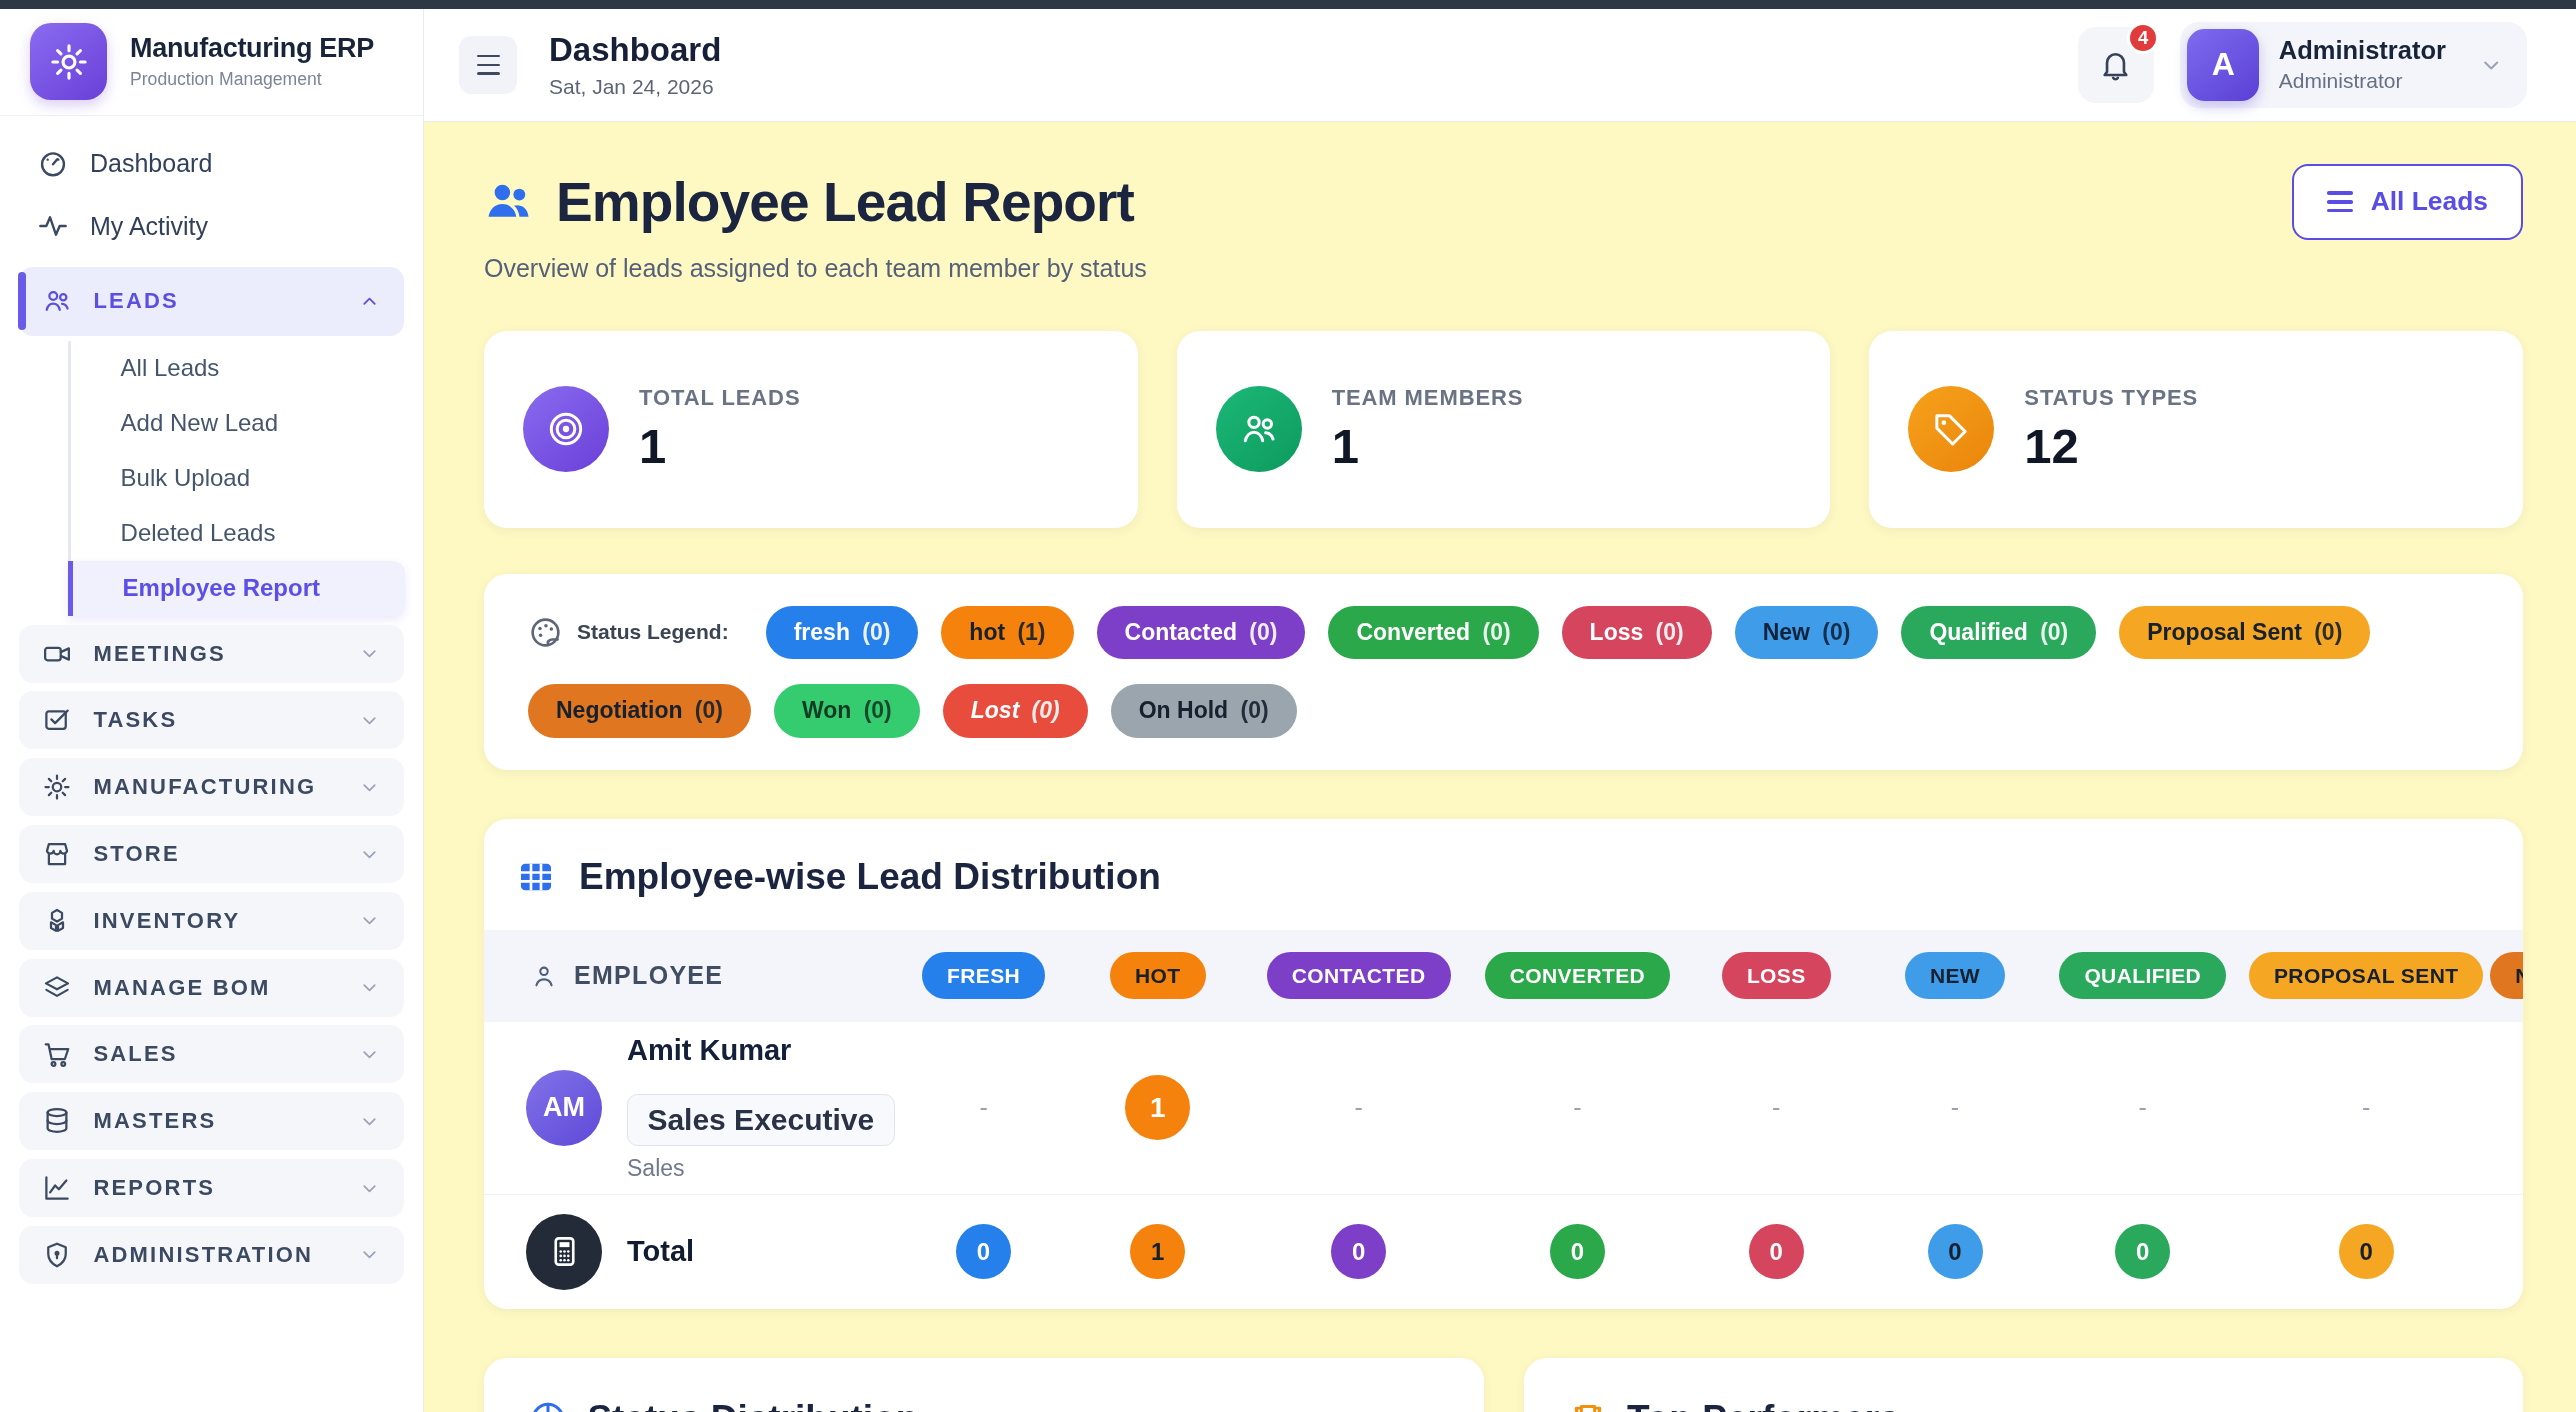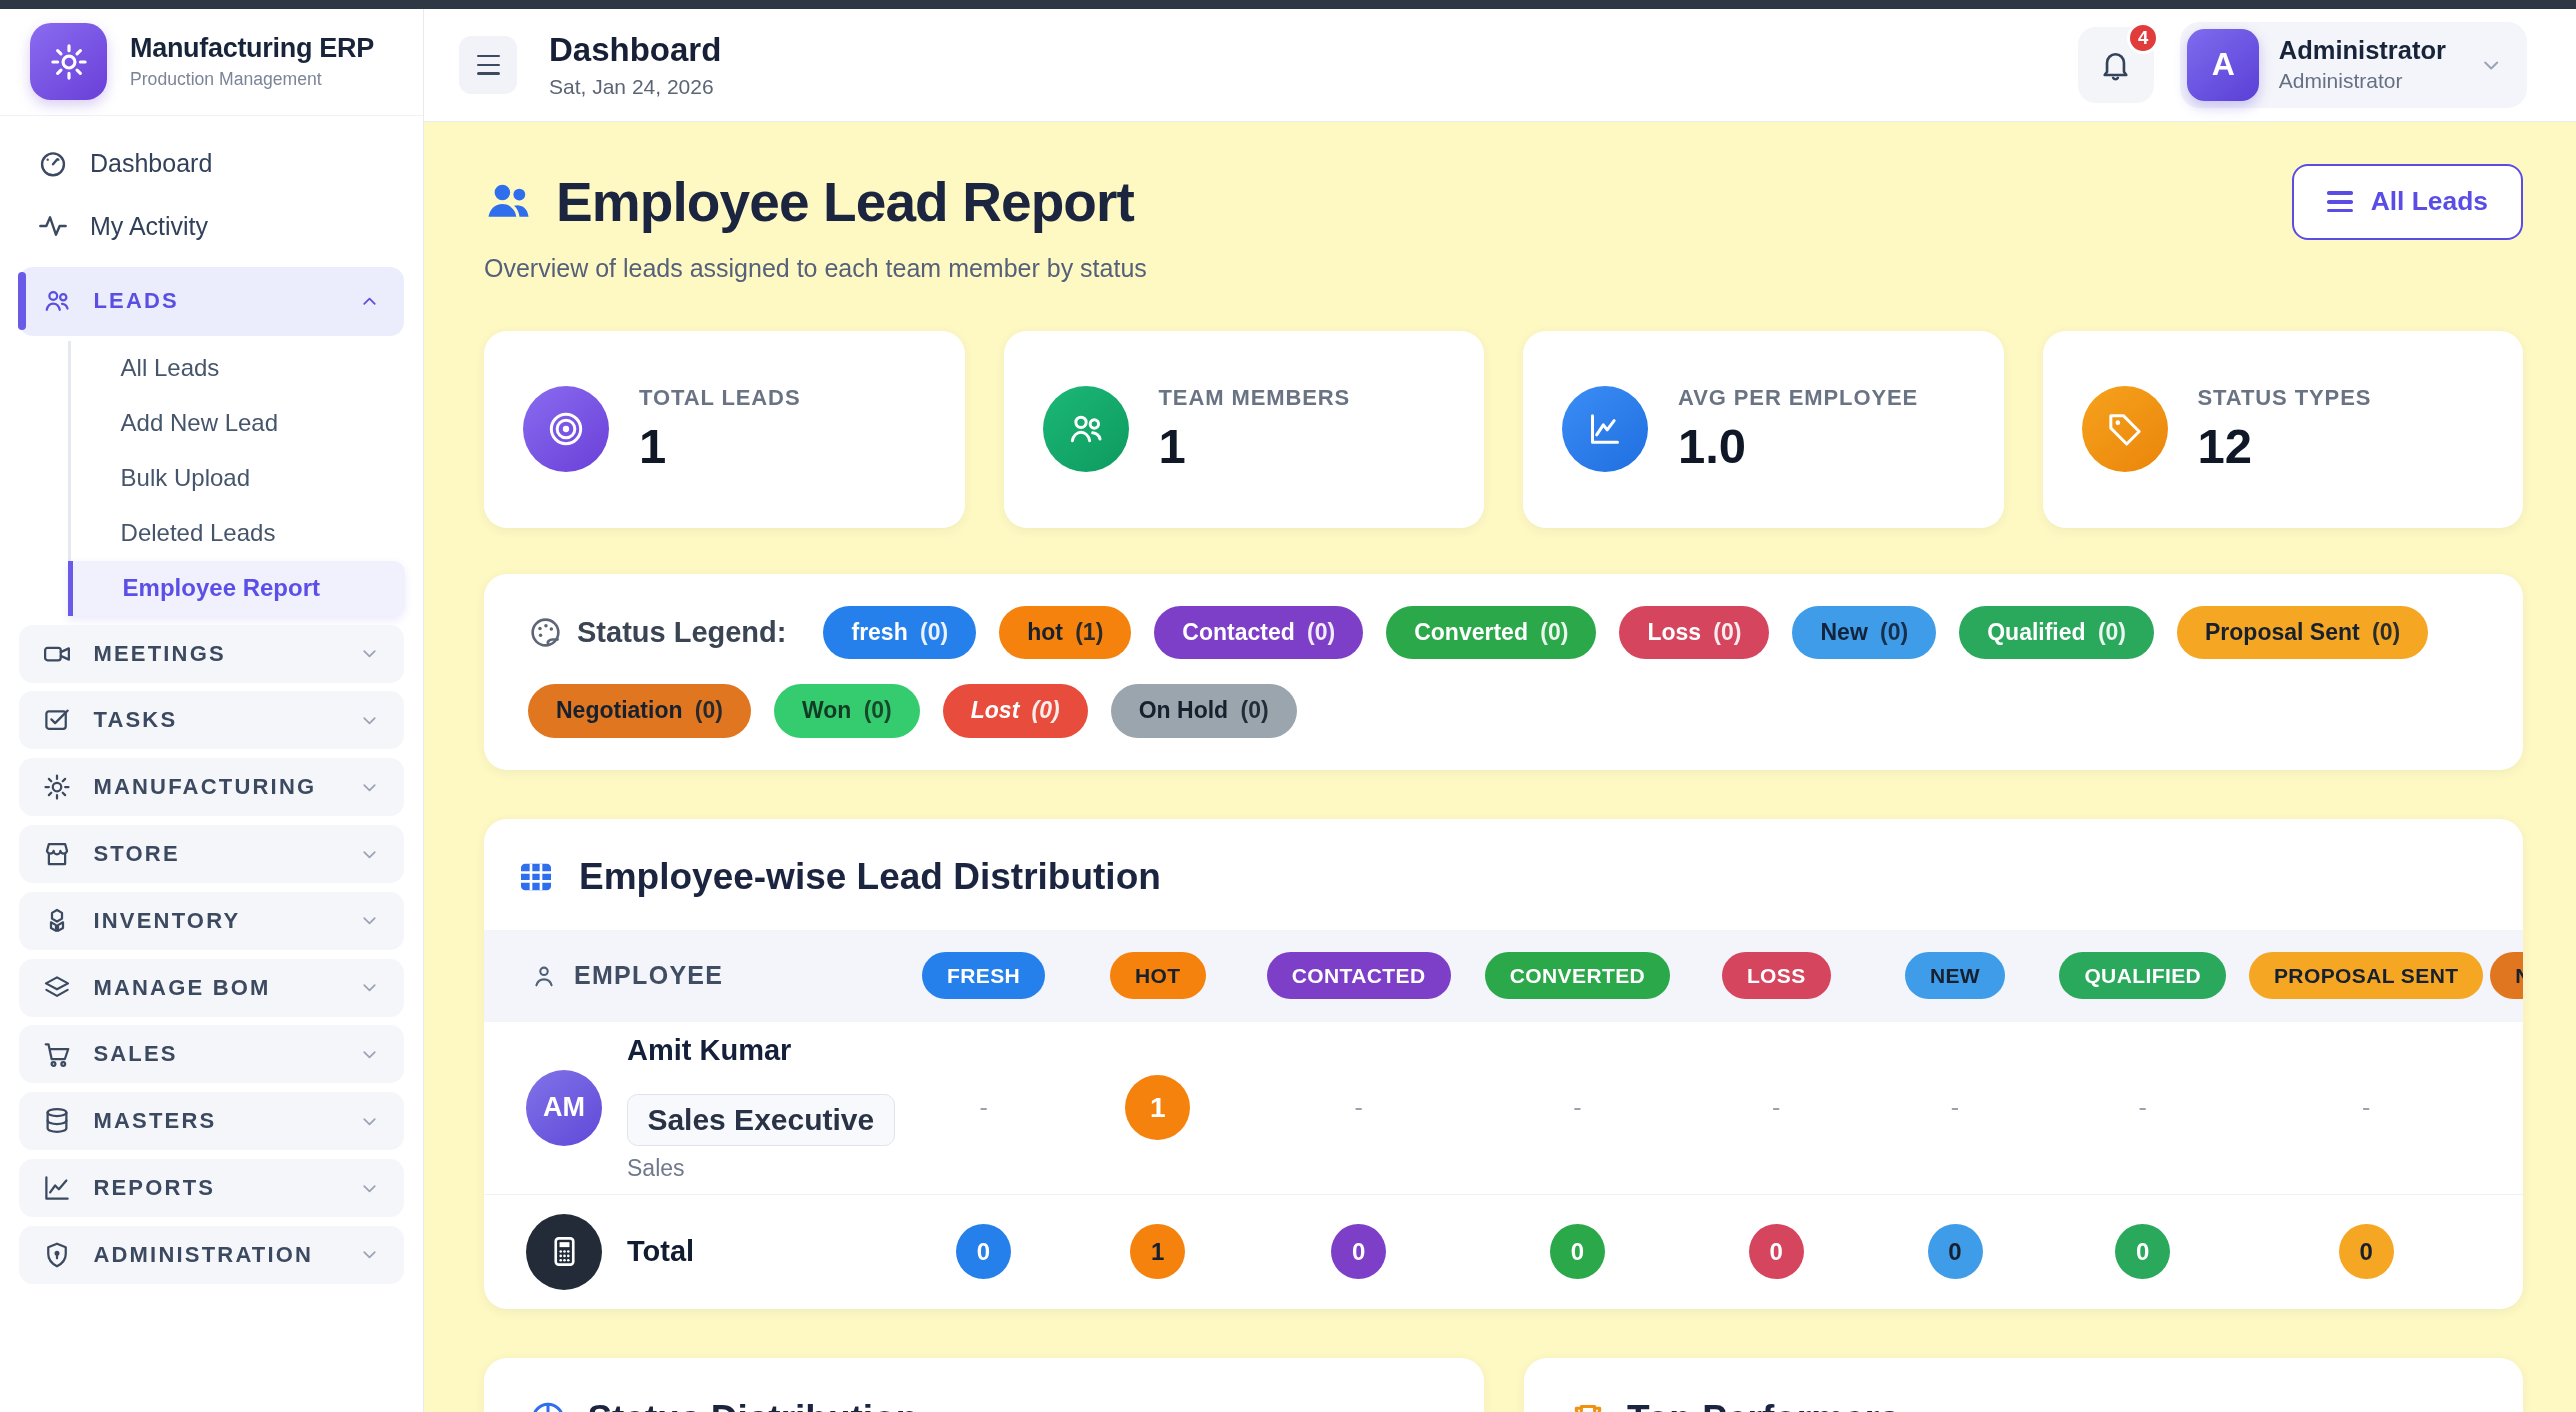--- a/index.html
+++ b/index.html
@@ -86,21 +86,21 @@
     display:flex; align-items:center; padding:0 39px; gap:30px; }
   .stat-ic { width:86px; height:86px; border-radius:50%; display:flex; align-items:center; justify-content:center; color:#fff; }
   .stat-ic .icon { width:40px; height:40px; }
   .stat-label { font-size:22px; font-weight:bold; letter-spacing:0.9px; color:#6a7383; }
   .stat-value { font-size:49px; font-weight:800; color:#101827; margin-top:7px; }
 
   .legend-card { margin-top:46px; background:#fff; border-radius:23px; box-shadow:0 2.6px 10.6px rgba(25,40,70,.06);
     padding:32px 44px; display:flex; flex-wrap:wrap; align-items:center; gap:25px 23px; }
   .legend-title-wrap { display:flex; align-items:center; gap:14px; margin-right:14px; }
   .legend-title-wrap .icon { width:35px; height:35px; color:#5c6678; }
-  .legend-title { font-size:29px; font-weight:bold; color:#3a4453; }
+  .legend-title { font-size:21px; font-weight:bold; color:#3a4453; }
   .pill { display:inline-flex; align-items:center; border-radius:880px; padding:13.2px 28px;
     font-size:23px; font-weight:600; white-space:nowrap; cursor:default; }
   .pill .cnt { margin-left:12.3px; opacity:.9; }
 
   .table-card { margin-top:49px; background:#fff; border-radius:23px; box-shadow:0 2.6px 10.6px rgba(25,40,70,.06); overflow:hidden; }
   .table-title-row { display:flex; align-items:center; gap:23px; padding:37px 44px 32px 32px; }
   .table-title-row .icon { width:40px; height:40px; }
   .table-title { font-size:37px; font-weight:800; color:#1b2540; }
   table.lead-table { border-collapse:collapse; table-layout:fixed; width:2192px; }
   .lead-table thead tr { background:#f3f5fa; height:92px; }
@@ -432,34 +432,20 @@
                   <circle cx="9" cy="8" r="3.1"></circle>
                   <path d="M3.8 19c.7-3 2.8-5 5.2-5s4.5 2 5.2 5"></path>
                   <circle cx="17" cy="9" r="2.5"></circle>
                   <path d="M16 14.3c2.2.2 3.8 1.5 4.4 3.7"></path>
                 </svg>
               </span>
             </div>
             <div>
               <div class="stat-label">TEAM MEMBERS</div>
               <div class="stat-value">1</div>
-            </div>
-          </div>
-          <div class="stat-card">
-            <div class="stat-ic" style="background: linear-gradient(140deg, rgb(59, 141, 245), rgb(31, 111, 224));">
-              <span class="icon">
-                <svg viewBox="0 0 24 24" fill="none" stroke="currentColor" stroke-width="1.8" stroke-linecap="round" stroke-linejoin="round">
-                  <path d="M4.5 4v16h15"></path>
-                  <polyline points="7 15.5 11 9.5 13.3 12.5 17.5 7"></polyline>
-                </svg>
-              </span>
-            </div>
-            <div>
-              <div class="stat-label">AVG PER EMPLOYEE</div>
-              <div class="stat-value">1.0</div>
             </div>
           </div>
           <div class="stat-card">
             <div class="stat-ic" style="background: linear-gradient(140deg, rgb(246, 162, 28), rgb(234, 133, 11));">
               <span class="icon">
                 <svg viewBox="0 0 24 24" fill="none" stroke="currentColor" stroke-width="1.8" stroke-linecap="round" stroke-linejoin="round">
                   <path d="M3.5 11.5V4h7.5l9.5 9.5-7.5 7.5z"></path>
                   <circle cx="7.7" cy="8.2" r="1.4" fill="currentColor" stroke="none"></circle>
                 </svg>
               </span>

